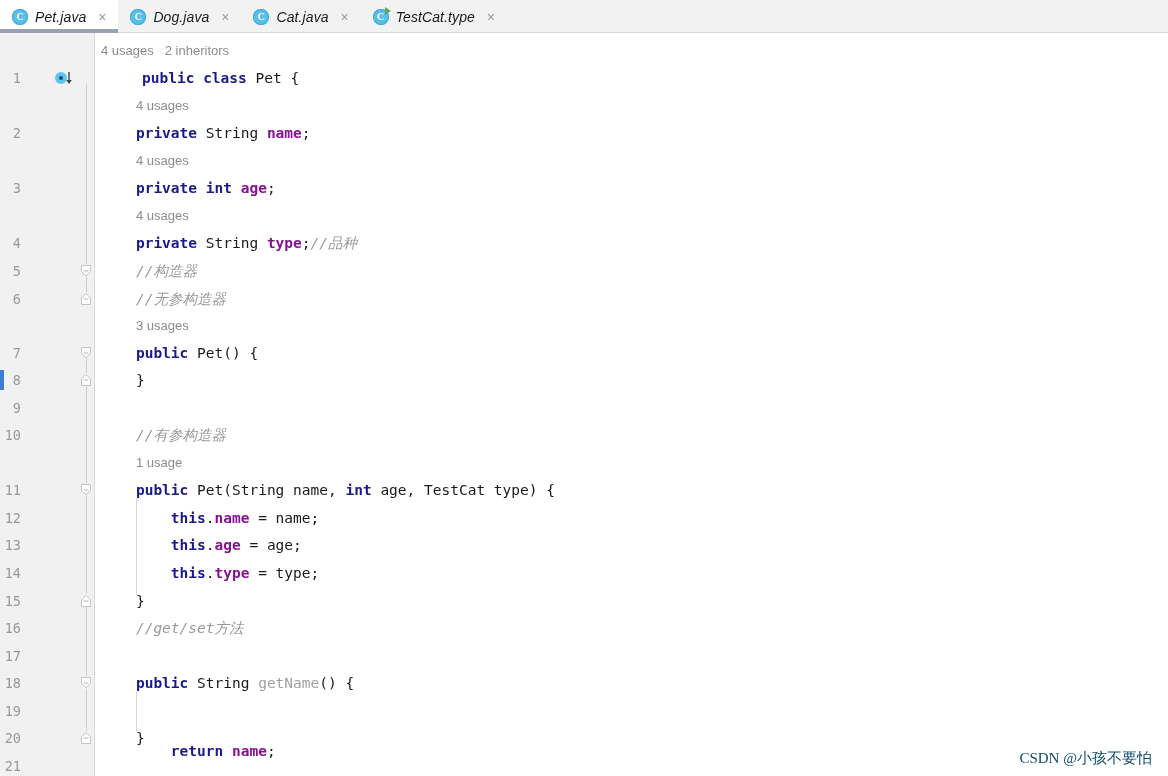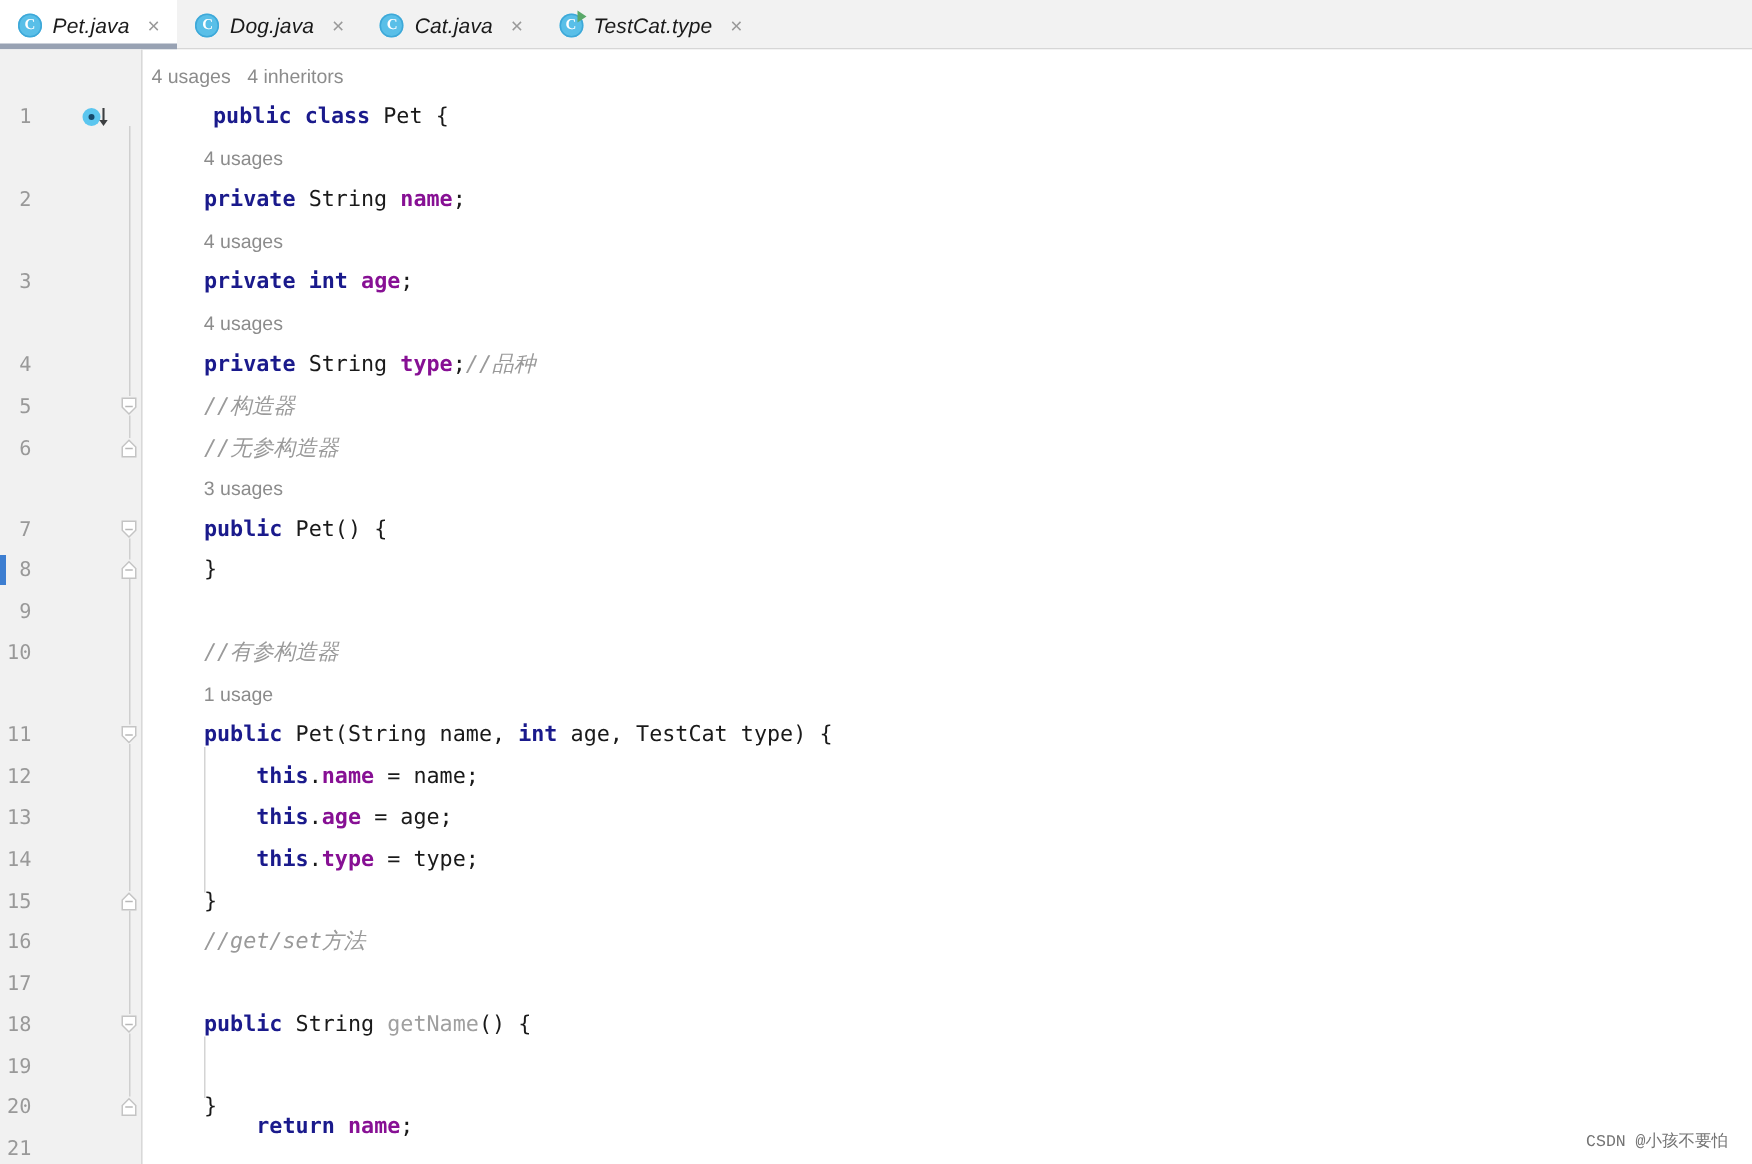--- a/index.html
+++ b/index.html
@@ -191,23 +191,23 @@
     position: absolute;
     width: 1px;
     background: #d4d4d4;
   }
 
   
   .watermark {
     position: absolute;
     right: 16px;
     bottom: 8px;
-    font-size: 11px;
-    color: #737373;
-    font-family: Liberation Mono, monospace;
+    font-size: 15px;
+    color: #0c4a6e;
+    font-family: Liberation Serif, serif;
     white-space: nowrap;
   }
 </style>
 </head>
 <body>
 
 <div id="app">
 
   <div class="tabbar" id="tabbar">
       <div class="tab active">
@@ -309,21 +309,21 @@
         <div class="foldline" style="top: 244px; height: 15px;"></div>
         <div class="foldline" style="top: 326px; height: 14px;"></div>
         <div class="foldline" style="top: 463px; height: 98px;"></div>
         <div class="foldline" style="top: 656px; height: 42px;"></div>
         <div class="foldline" style="top: 51px; height: 180px;"></div>
         <div class="foldline" style="top: 353px; height: 97px;"></div>
         <div class="foldline" style="top: 574px; height: 69px;"></div>
       </div>
 
     <div class="code" id="codearea">
-        <div class="row hint" style="top: 10px; left: 5px;"><span>4 usages</span><span class="sp"></span><span>4 inheritors</span></div>
+        <div class="row hint" style="top: 10px; left: 5px;"><span>4 usages</span><span class="sp"></span><span>2 inheritors</span></div>
         <div class="row hint" style="top: 65px; left: 39.88px;"><span>4 usages</span></div>
         <div class="row hint" style="top: 120px; left: 39.88px;"><span>4 usages</span></div>
         <div class="row hint" style="top: 175px; left: 39.88px;"><span>4 usages</span></div>
         <div class="row hint" style="top: 285px; left: 39.88px;"><span>3 usages</span></div>
         <div class="row hint" style="top: 422px; left: 39.88px;"><span>1 usage</span></div>
         <div class="row" style="top: 37px; left: 5px; margin-left: 41px;"><span class="kw">public</span><span class="pln"> </span><span class="kw">class</span><span class="pln"> Pet {</span></div>
         <div class="row" style="top: 92px; left: 5px;"><span class="pln">    </span><span class="kw">private</span><span class="pln"> String </span><span class="fld">name</span><span class="pln">;</span></div>
         <div class="row" style="top: 147px; left: 5px;"><span class="pln">    </span><span class="kw">private</span><span class="pln"> </span><span class="kw">int</span><span class="pln"> </span><span class="fld">age</span><span class="pln">;</span></div>
         <div class="row" style="top: 202px; left: 5px;"><span class="pln">    </span><span class="kw">private</span><span class="pln"> String </span><span class="fld">type</span><span class="pln">;</span><span class="cmt">//品种</span></div>
         <div class="row" style="top: 230px; left: 5px;"><span class="pln">    </span><span class="cmt">//构造器</span></div>

